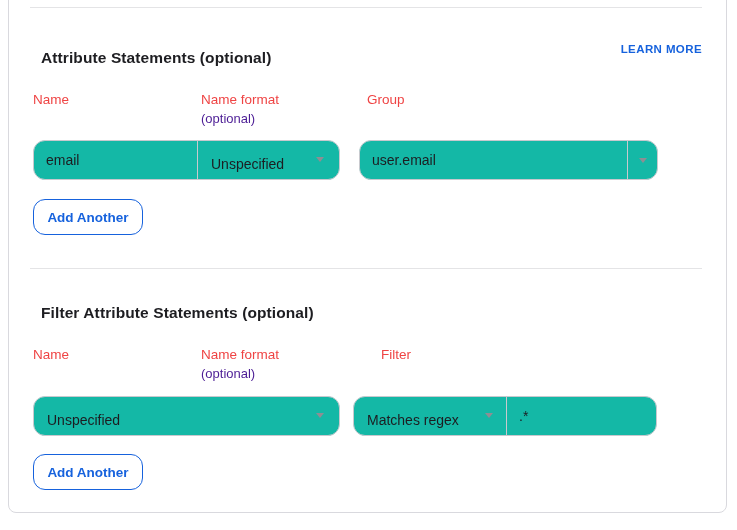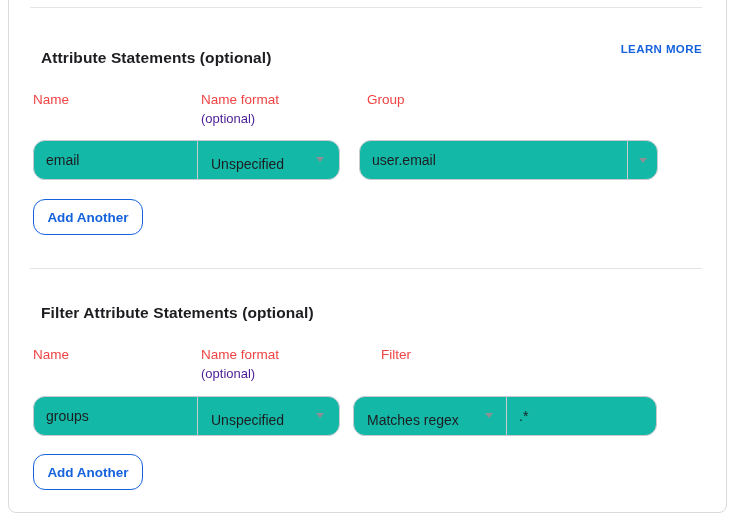--- a/index.html
+++ b/index.html
@@ -183,23 +183,20 @@
 <div class="divider" style="top:268px;"></div>
 
 <h2 class="section-title" style="top:296px;">Filter Attribute Statements (optional)</h2>
 
 <div class="col-label" style="left:33px; top:347px;">Name</div>
 <div class="col-label" style="left:201px; top:347px;">Name format</div>
 <div class="col-note" style="left:201px; top:366px;">(optional)</div>
 <div class="col-label" style="left:381px; top:347px;">Filter</div>
 
 <div class="input-group" style="left:33px; top:396px; width:307px;">
-  <div class="cell" style="flex:0 0 164px; border-right:1px solid #c9c9ce;">
-    <input class="text-input" type="text" value="groups" style="">
-  </div>
   <div class="cell dropdown" style="flex:1;">
     <span class="select-text">Unspecified</span>
     <span class="caret"></span>
   </div>
 </div>
 
 <div class="input-group" style="left:353px; top:396px; width:304px;">
   <div class="cell dropdown" style="flex:0 0 153px; border-right:1px solid #c9c9ce;">
     <span class="select-text">Matches regex</span>
     <span class="caret" style="right:13px;"></span>

